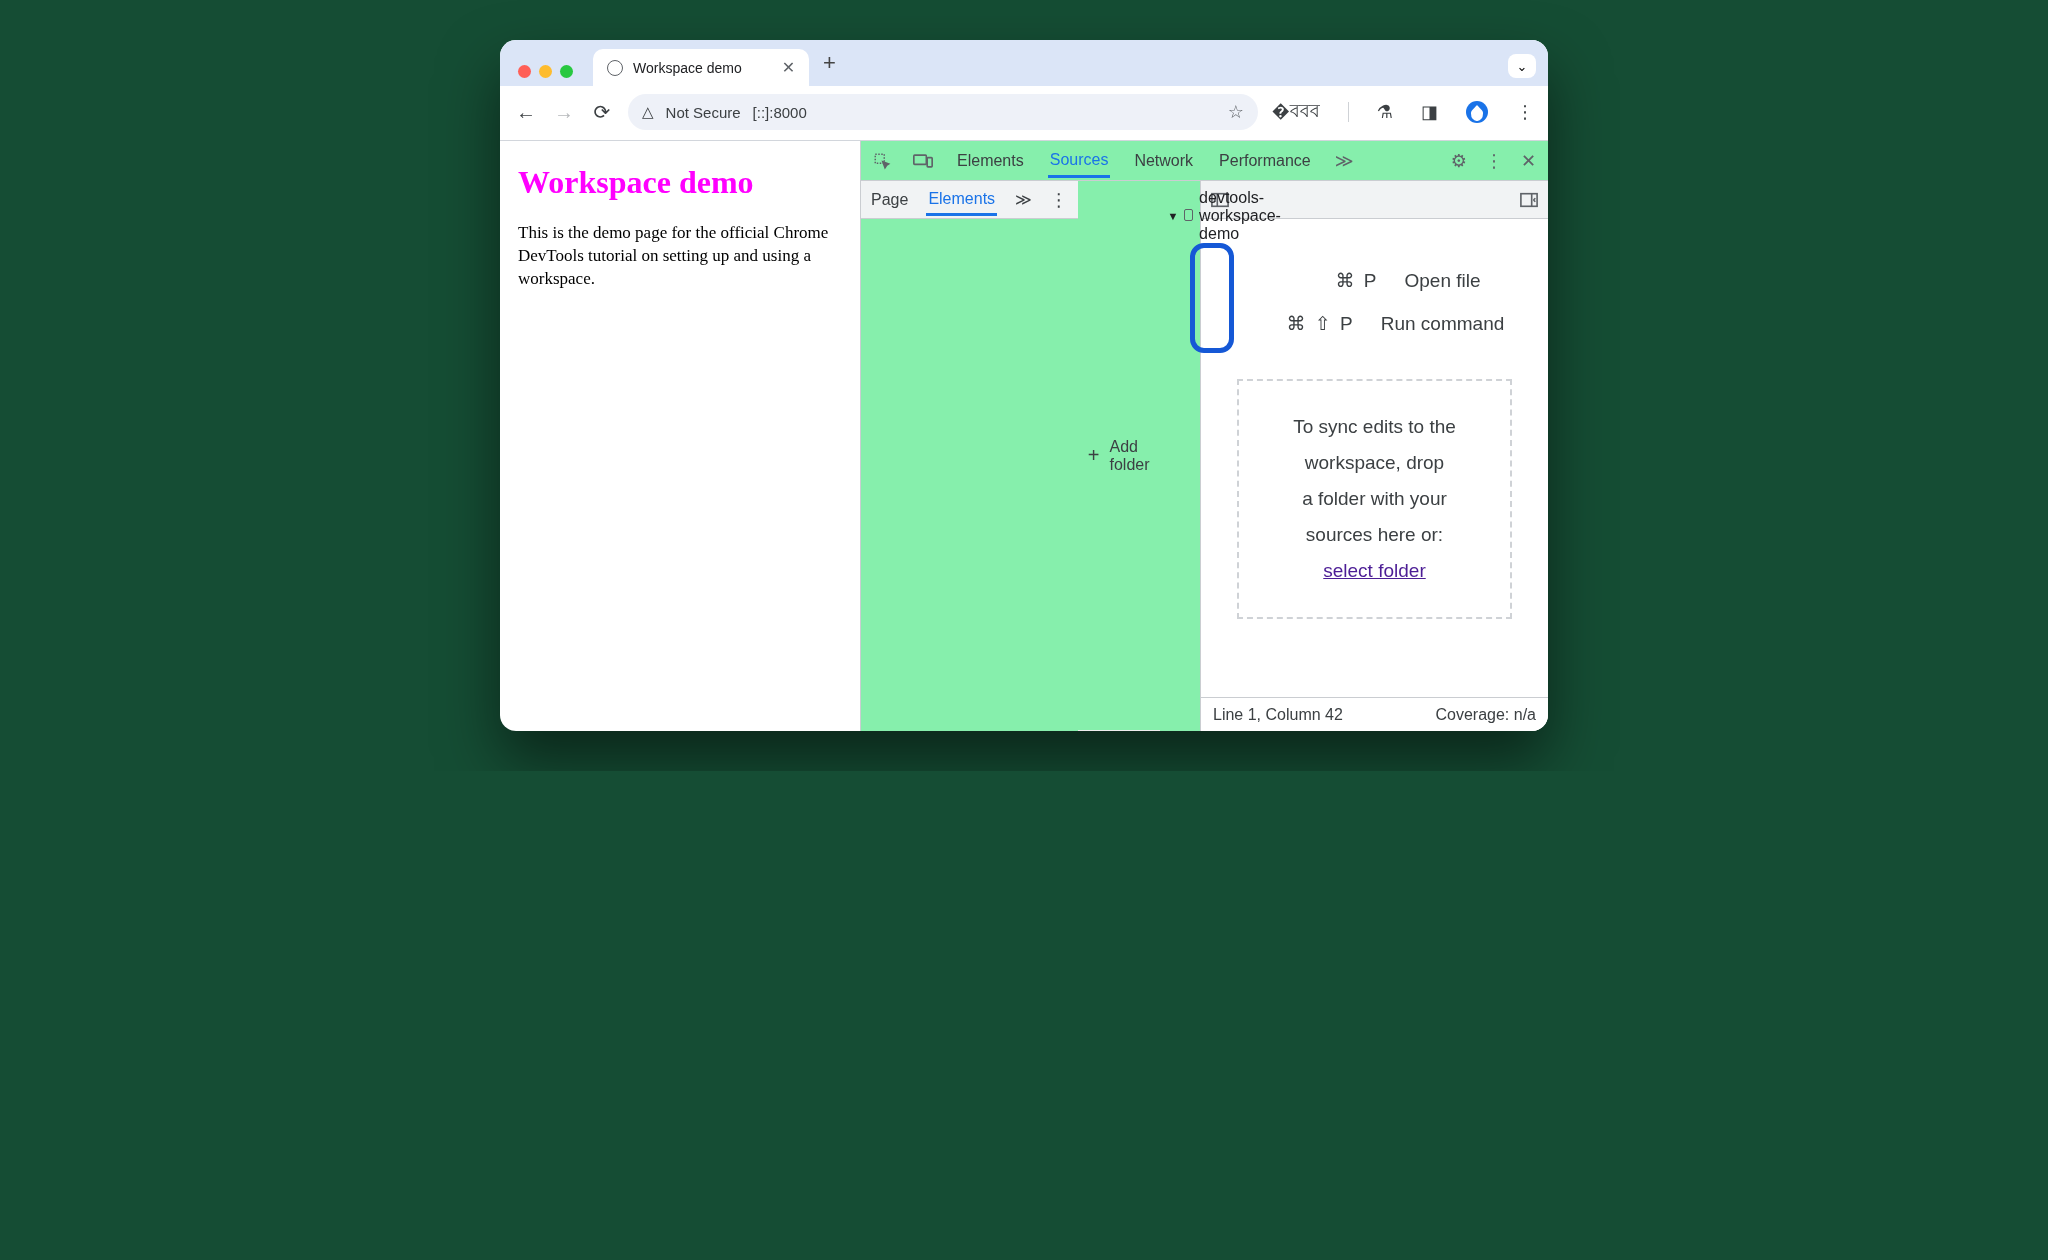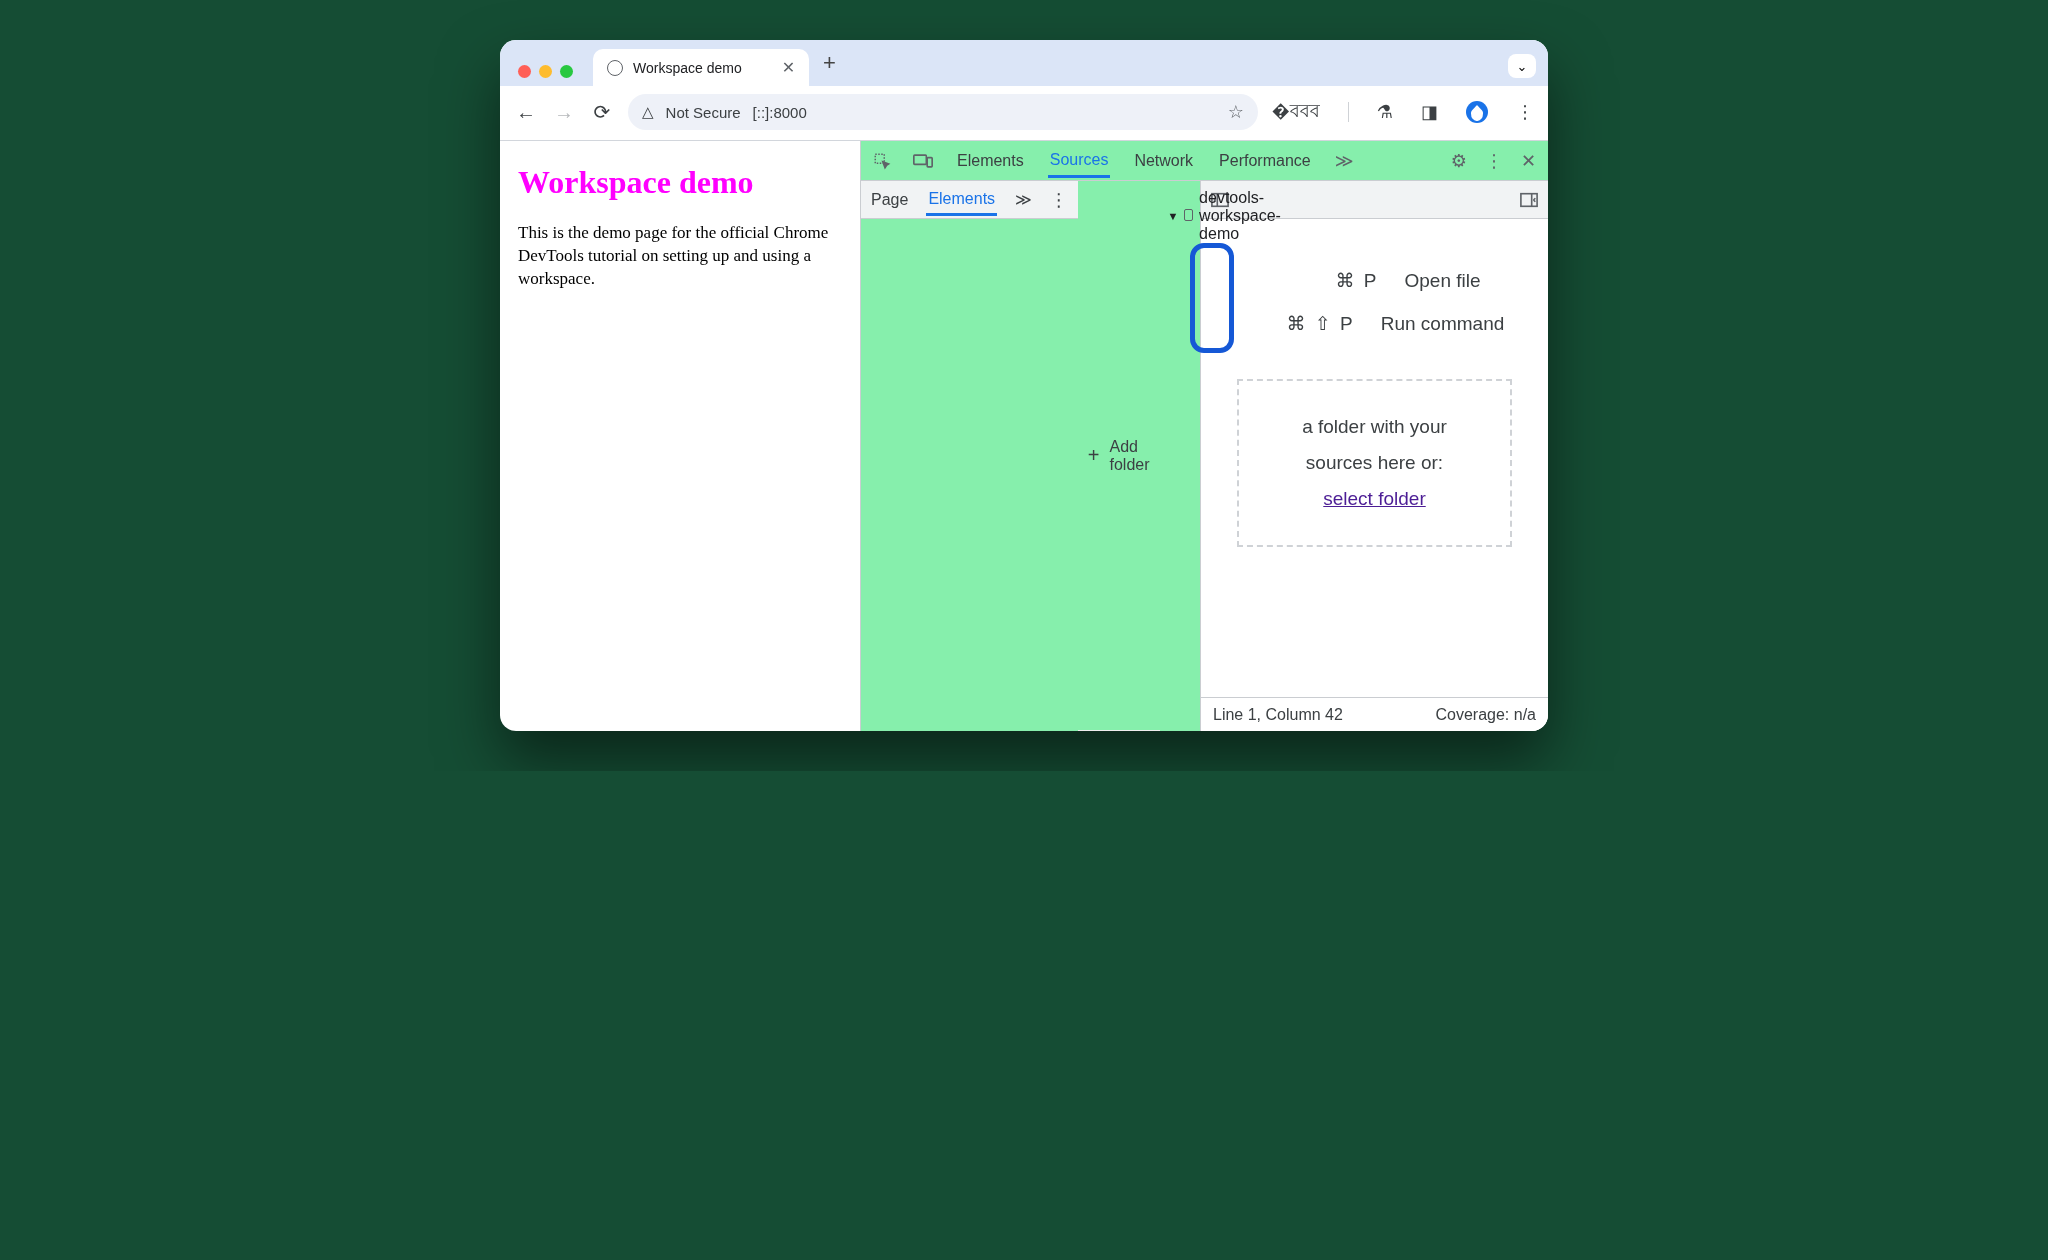--- a/index.html
+++ b/index.html
@@ -245,20 +245,21 @@
           <div class="editor-body">
             <div class="shortcut-row">
               <span class="kseq">⌘ P</span>
               <span>Open file</span>
             </div>
             <div class="shortcut-row">
               <span class="kseq">⌘ ⇧ P</span>
               <span>Run command</span>
             </div>
             <div class="dropzone">
+              <div>To sync edits to the workspace, drop</div>
               <div>a folder with your sources here or:</div>
               <a href="#">select folder</a>
             </div>
           </div>
           <div class="statusbar">
             <span>Line 1, Column 42</span>
             <span>Coverage: n/a</span>
           </div>
         </div>
 

